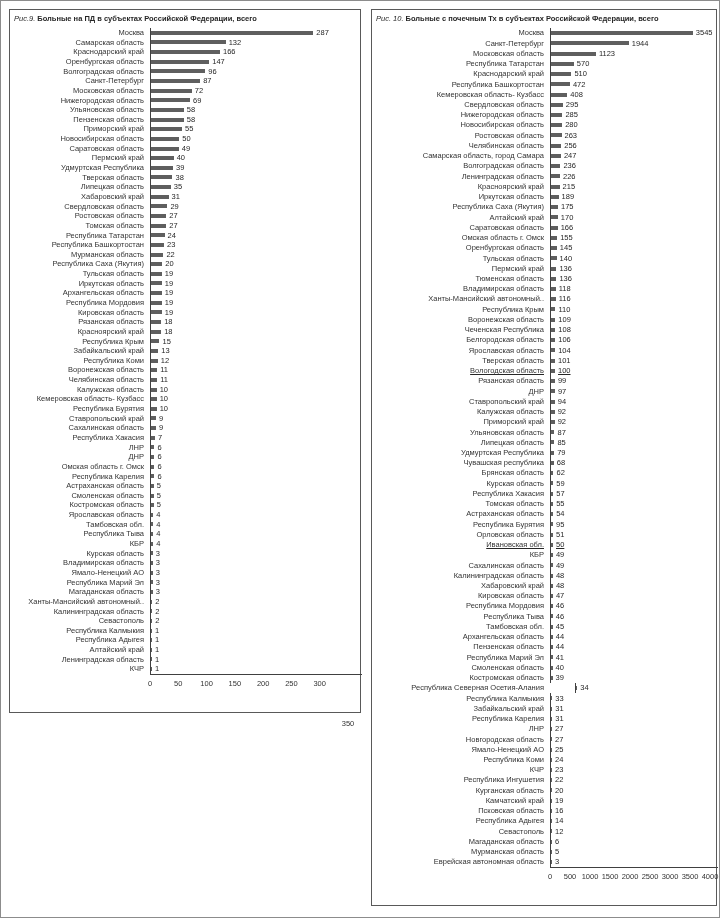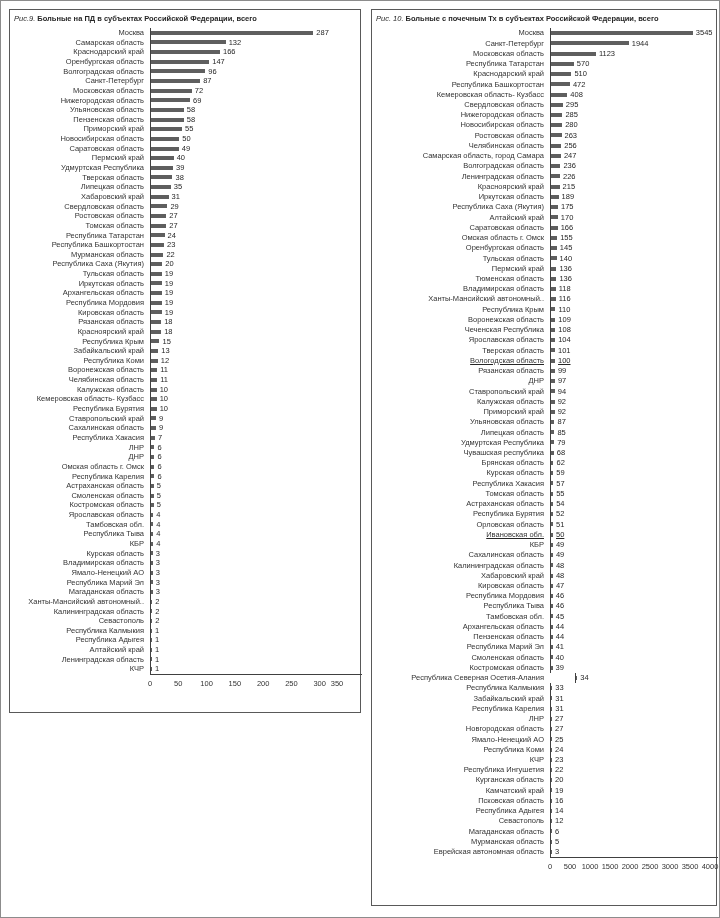--- a/index.html
+++ b/index.html
@@ -507,21 +507,21 @@
       </div>
     <div class="axis-line" style="margin-left: 140px; width: 212px;"></div>
     <div class="axis" style="margin-left: 140px;">
         <span class="tick" style="left: 0px;">0</span>
         <span class="tick" style="left: 28.2857px;">50</span>
         <span class="tick" style="left: 56.5714px;">100</span>
         <span class="tick" style="left: 84.8571px;">150</span>
         <span class="tick" style="left: 113.143px;">200</span>
         <span class="tick" style="left: 141.429px;">250</span>
         <span class="tick" style="left: 169.714px;">300</span>
-        <span class="tick" style="left: 187px;">350</span>
+        <span class="tick" style="left: 198px; margin-top: 40px;">350</span>
       </div>
   </div>
 
   <div class="chart-panel panel-right">
     <div class="chart-title">
       <span class="fig-num">Рис. 10.</span><span class="fig-cap">Больные с почечным Тх в субъектах Российской Федерации, всего</span>
     </div>
     <div class="rows">
         <div class="row" style="height: 10.24px;">
           <div class="cat-label" style="width: 178px;">Москва</div>
@@ -727,20 +727,27 @@
           </div>
         </div>
         <div class="row" style="height: 10.24px;">
           <div class="cat-label" style="width: 178px;">Чеченская Республика</div>
           <div class="barwrap">
             <div class="bar" style="width: 4.32px; background: rgb(95, 95, 95);"></div>
             <div class="val">108</div>
           </div>
         </div>
         <div class="row" style="height: 10.24px;">
+          <div class="cat-label" style="width: 178px;">Белгородская область</div>
+          <div class="barwrap">
+            <div class="bar" style="width: 4.24px; background: rgb(95, 95, 95);"></div>
+            <div class="val">106</div>
+          </div>
+        </div>
+        <div class="row" style="height: 10.24px;">
           <div class="cat-label" style="width: 178px;">Ярославская область</div>
           <div class="barwrap">
             <div class="bar" style="width: 4.16px; background: rgb(95, 95, 95);"></div>
             <div class="val">104</div>
           </div>
         </div>
         <div class="row" style="height: 10.24px;">
           <div class="cat-label" style="width: 178px;">Тверская область</div>
           <div class="barwrap">
             <div class="bar" style="width: 4.04px; background: rgb(95, 95, 95);"></div>
@@ -849,21 +856,21 @@
           <div class="cat-label" style="width: 178px;">Астраханская область</div>
           <div class="barwrap">
             <div class="bar" style="width: 2.16px; background: rgb(95, 95, 95);"></div>
             <div class="val">54</div>
           </div>
         </div>
         <div class="row" style="height: 10.24px;">
           <div class="cat-label" style="width: 178px;">Республика Бурятия</div>
           <div class="barwrap">
             <div class="bar" style="width: 2.08px; background: rgb(95, 95, 95);"></div>
-            <div class="val">52</div>
+            <div class="val">95</div>
           </div>
         </div>
         <div class="row" style="height: 10.24px;">
           <div class="cat-label" style="width: 178px;">Орловская область</div>
           <div class="barwrap">
             <div class="bar" style="width: 2.04px; background: rgb(95, 95, 95);"></div>
             <div class="val">51</div>
           </div>
         </div>
         <div class="row" style="height: 10.24px; text-decoration: underline;">

